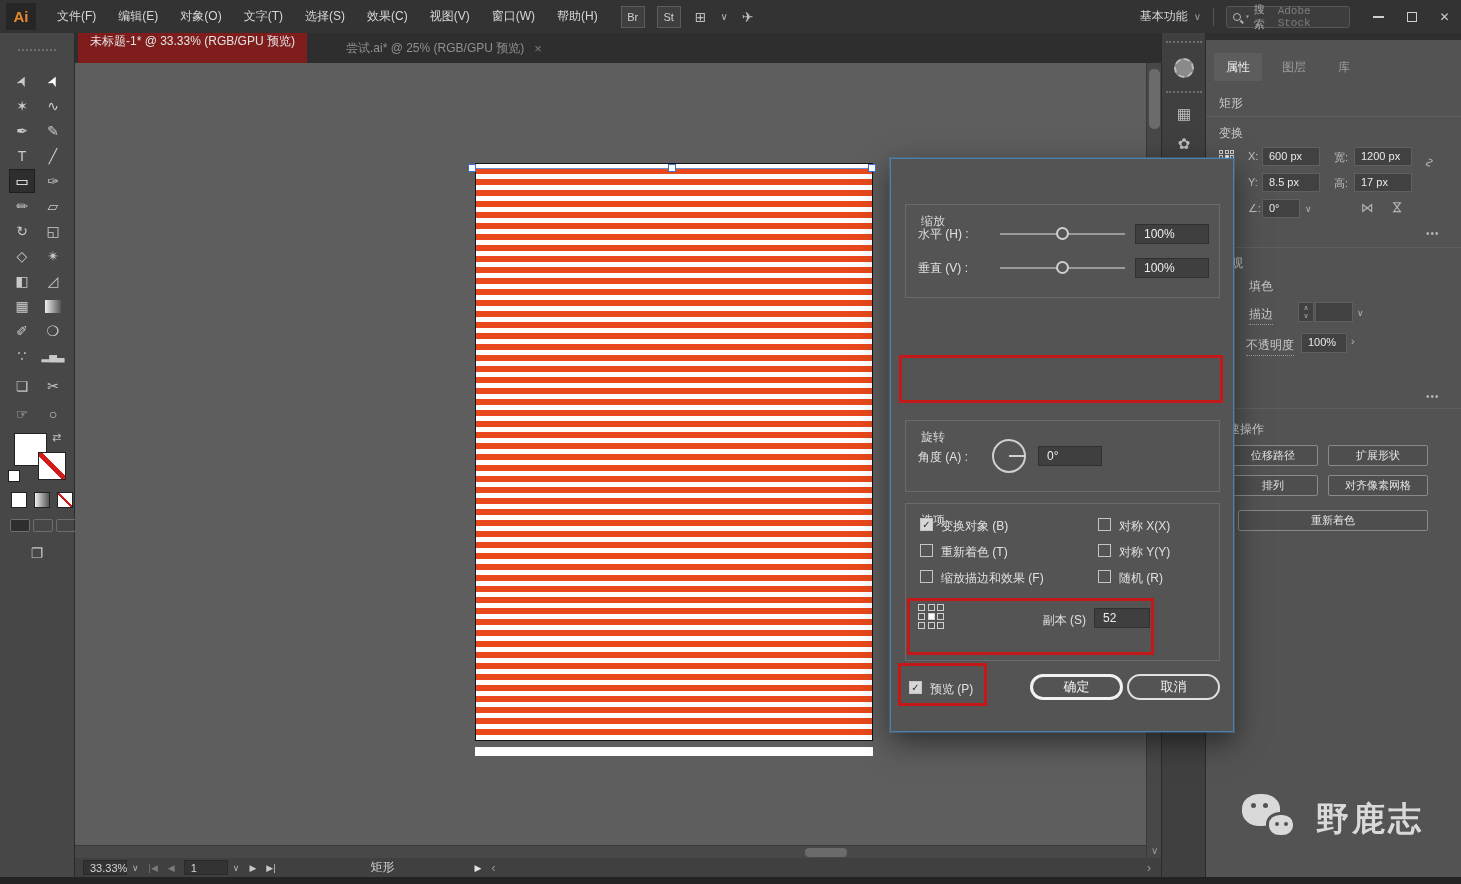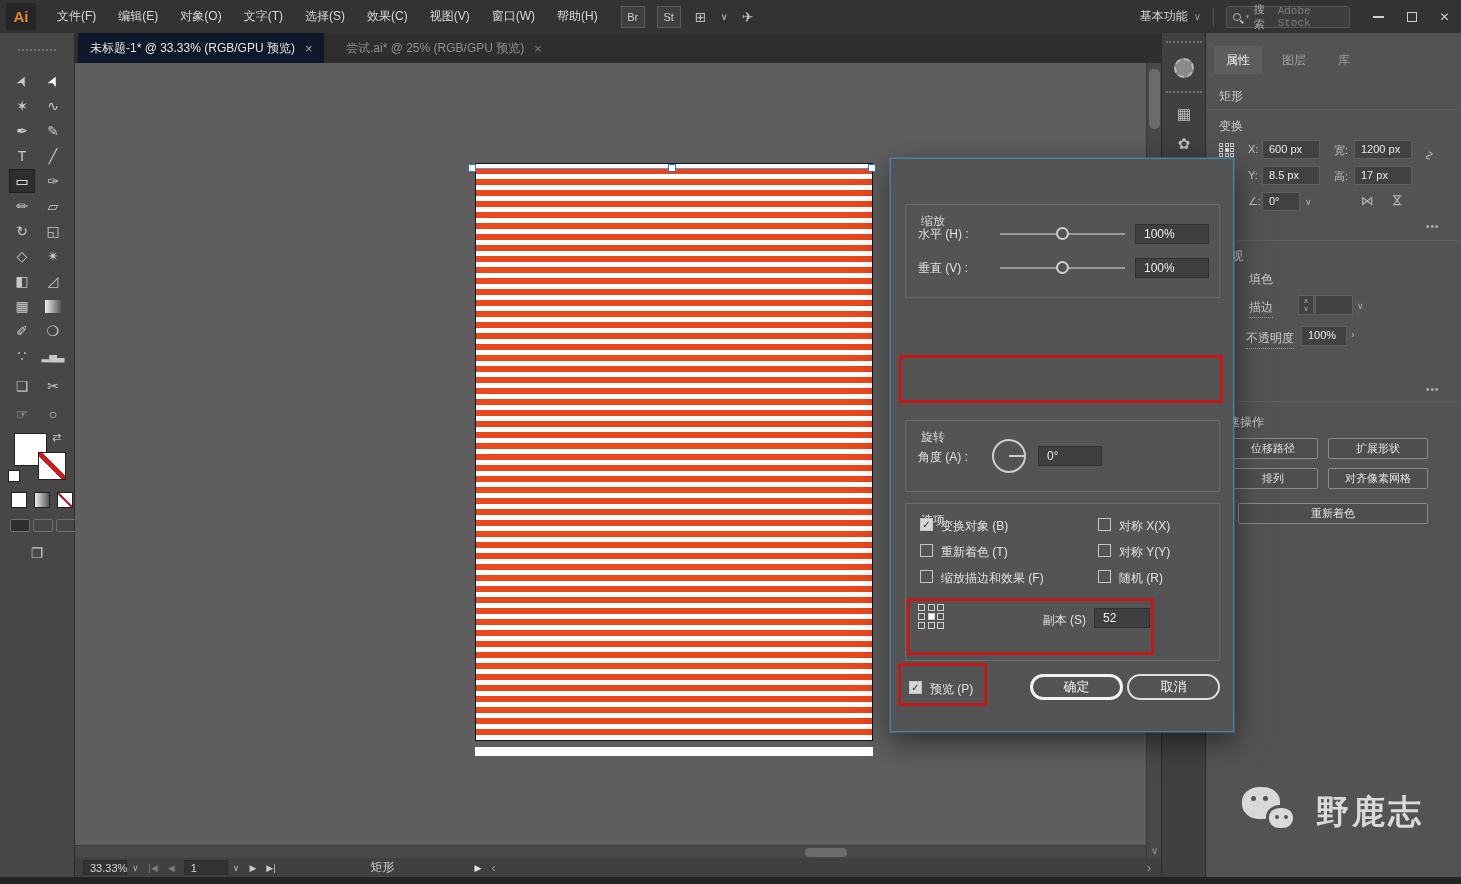--- a/index.html
+++ b/index.html
@@ -25,21 +25,21 @@
   .mag::after { content:""; position:absolute; width:4px; height:1.5px; background:#b5b5b5;
     transform:rotate(45deg); left:6px; top:7px; }
   .winbtn { width:33px; height:28px; display:flex; align-items:center; justify-content:center; color:#cfcfcf; }
   .winbtn .bar { width:11px; height:2px; background:#cfcfcf; }
   .winbtn .box { width:10px; height:10px; border:1.5px solid #cfcfcf; }
 
   
   #tabbar { left:0; top:33px; width:1461px; height:30px; background:#2e2e2e; }
   .doc-tab { position:absolute; top:0; height:30px; display:flex; align-items:center; gap:10px;
     padding:0 12px; font-size:12px; }
-  .doc-tab.active { background:#0f172a; color:#e2e2e2; }
+  .doc-tab.active { background:#7f1d1d; color:#e2e2e2;flex-direction:column; }
   .doc-tab.inactive { color:#8f8f8f; }
   .tab-x { color:#a5a5a5; font-size:13px; }
   .collapse { position:absolute; color:#9a9a9a; font-size:11px; letter-spacing:-1px; }
   .grip { position:absolute; width:38px; border-top:2px dotted #6f6f6f; }
 
   
   #toolbar { left:0; top:33px; width:75px; height:844px; background:#474747; border-right:1px solid #2b2b2b; }
   .cell { position:absolute; width:26px; height:24px; display:flex; align-items:center; justify-content:center;
     color:#c9c9c9; font-size:14px; }
   .cell.sel { background:#2e2e2e; border:1px solid #1f1f1f; color:#fff; }
@@ -65,21 +65,21 @@
   .scroll-arrow { position:absolute; color:#9a9a9a; font-size:10px; }
   #hscroll { left:75px; top:845px; width:1071px; height:13px; background:#484848; border-top:1px solid #3a3a3a; }
   #hthumb { position:absolute; left:730px; top:2px; width:42px; height:9px; background:#6b6b6b; border-radius:4px; }
 
   
   #dock { left:1161px; top:33px; width:44px; height:844px; background:#404040; border-left:1px solid #2b2b2b; }
   .dock-ico { position:absolute; left:0; width:44px; text-align:center; color:#bdbdbd; font-size:15px; }
   .wheel { position:absolute; left:12px; width:20px; height:20px; border:2px dashed #bdbdbd; border-radius:50%; background:#8a8a8a; }
 
   
-  #panel { left:1205px; top:33px; width:256px; height:844px; background:#535353; border-left:1px solid #2b2b2b; }
+  #panel { left:1205px; top:40px; width:256px; height:844px; background:#535353; border-left:1px solid #2b2b2b; }
   .ptab { position:absolute; top:13px; height:28px; line-height:28px; padding:0 12px; color:#9c9c9c; }
   .ptab.active { background:#5d5d5d; color:#f0f0f0; }
   .sect { position:absolute; color:#c9c9c9; }
   .pdiv { position:absolute; left:0; width:256px; height:1px; background:#464646; border-bottom:1px solid #5e5e5e; }
   .flabel { position:absolute; color:#bfbfbf; font-size:11px; }
   .fld { position:absolute; height:19px; background:#414141; border:1px solid #5f5f5f; color:#e9e9e9;
     font-size:11px; line-height:17px; padding-left:6px; }
   .chev { position:absolute; color:#b5b5b5; font-size:9px; }
   .icobtn { position:absolute; color:#b5b5b5; font-size:13px; }
   .dots { position:absolute; color:#b5b5b5; font-size:10px; letter-spacing:1px; }

